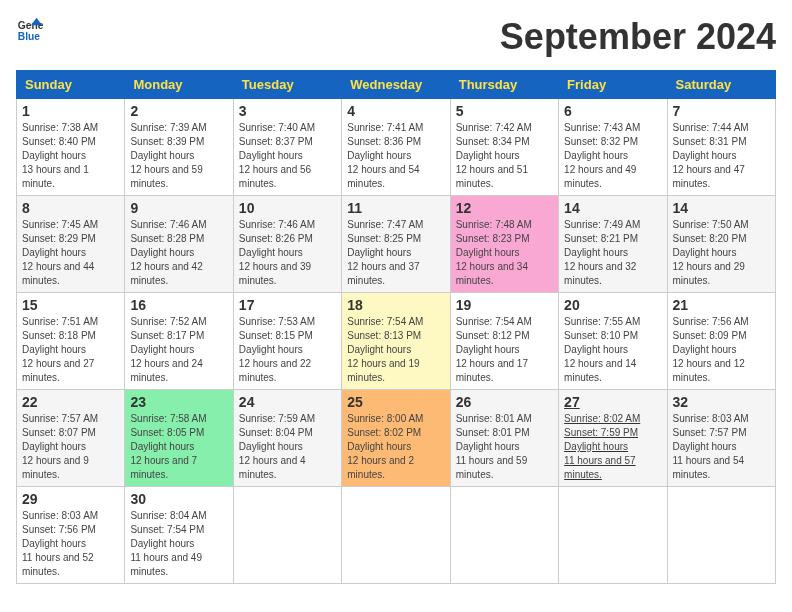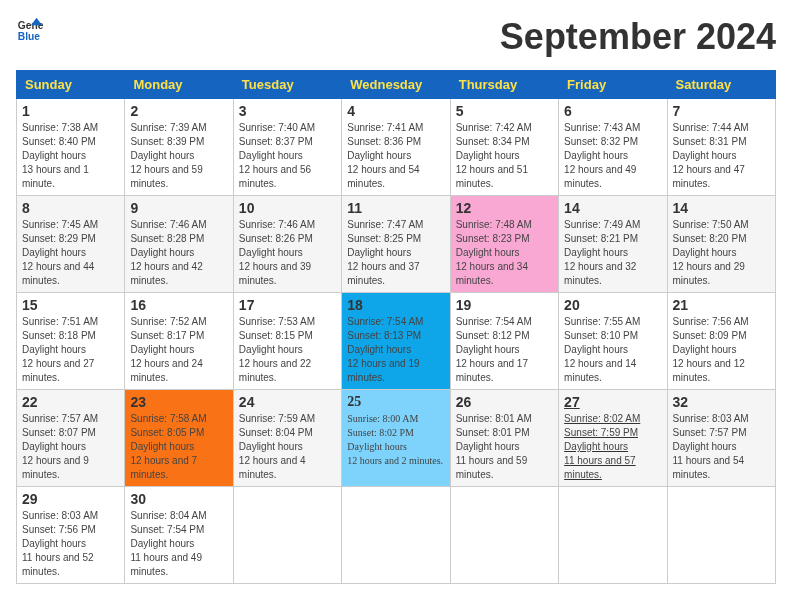--- a/index.html
+++ b/index.html
@@ -257,21 +257,21 @@
       </td>
         <td style="background: rgb(255, 255, 255);">
         <span class="day-num">17</span>
         <div class="day-info">
           Sunrise: 7:53 AM<br>
           Sunset: 8:15 PM<br>
           Daylight hours<br>
           12 hours and 22 minutes.
         </div>
       </td>
-        <td style="background: #0ea5e9;">
+        <td style="background: #fef9c3;">
         <span class="day-num">18</span>
         <div class="day-info">
           Sunrise: 7:54 AM<br>
           Sunset: 8:13 PM<br>
           Daylight hours<br>
           12 hours and 19 minutes.
         </div>
       </td>
         <td style="background: rgb(255, 255, 255);">
         <span class="day-num">19</span>
@@ -304,39 +304,39 @@
       <tr>
         <td style="background: rgb(245, 245, 245);">
         <span class="day-num">22</span>
         <div class="day-info">
           Sunrise: 7:57 AM<br>
           Sunset: 8:07 PM<br>
           Daylight hours<br>
           12 hours and 9 minutes.
         </div>
       </td>
-        <td style="background: #f97316;">
+        <td style="background: #86efac;">
         <span class="day-num">23</span>
         <div class="day-info">
           Sunrise: 7:58 AM<br>
           Sunset: 8:05 PM<br>
           Daylight hours<br>
           12 hours and 7 minutes.
         </div>
       </td>
         <td style="background: rgb(245, 245, 245);">
         <span class="day-num">24</span>
         <div class="day-info">
           Sunrise: 7:59 AM<br>
           Sunset: 8:04 PM<br>
           Daylight hours<br>
           12 hours and 4 minutes.
         </div>
       </td>
-        <td style="background: #7dd3fc; font-family: Liberation Serif, serif;">
+        <td style="background: #fdba74;">
         <span class="day-num">25</span>
         <div class="day-info">
           Sunrise: 8:00 AM<br>
           Sunset: 8:02 PM<br>
           Daylight hours<br>
           12 hours and 2 minutes.
         </div>
       </td>
         <td style="background: rgb(245, 245, 245);">
         <span class="day-num">26</span>

